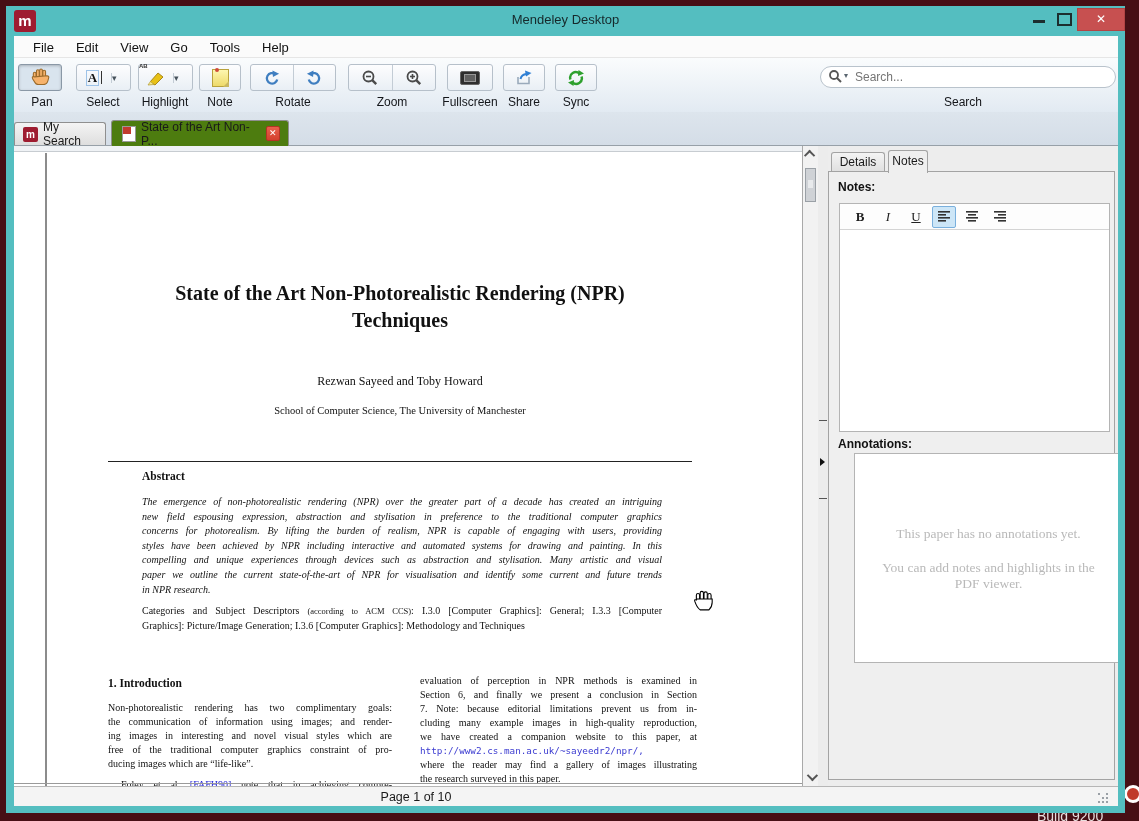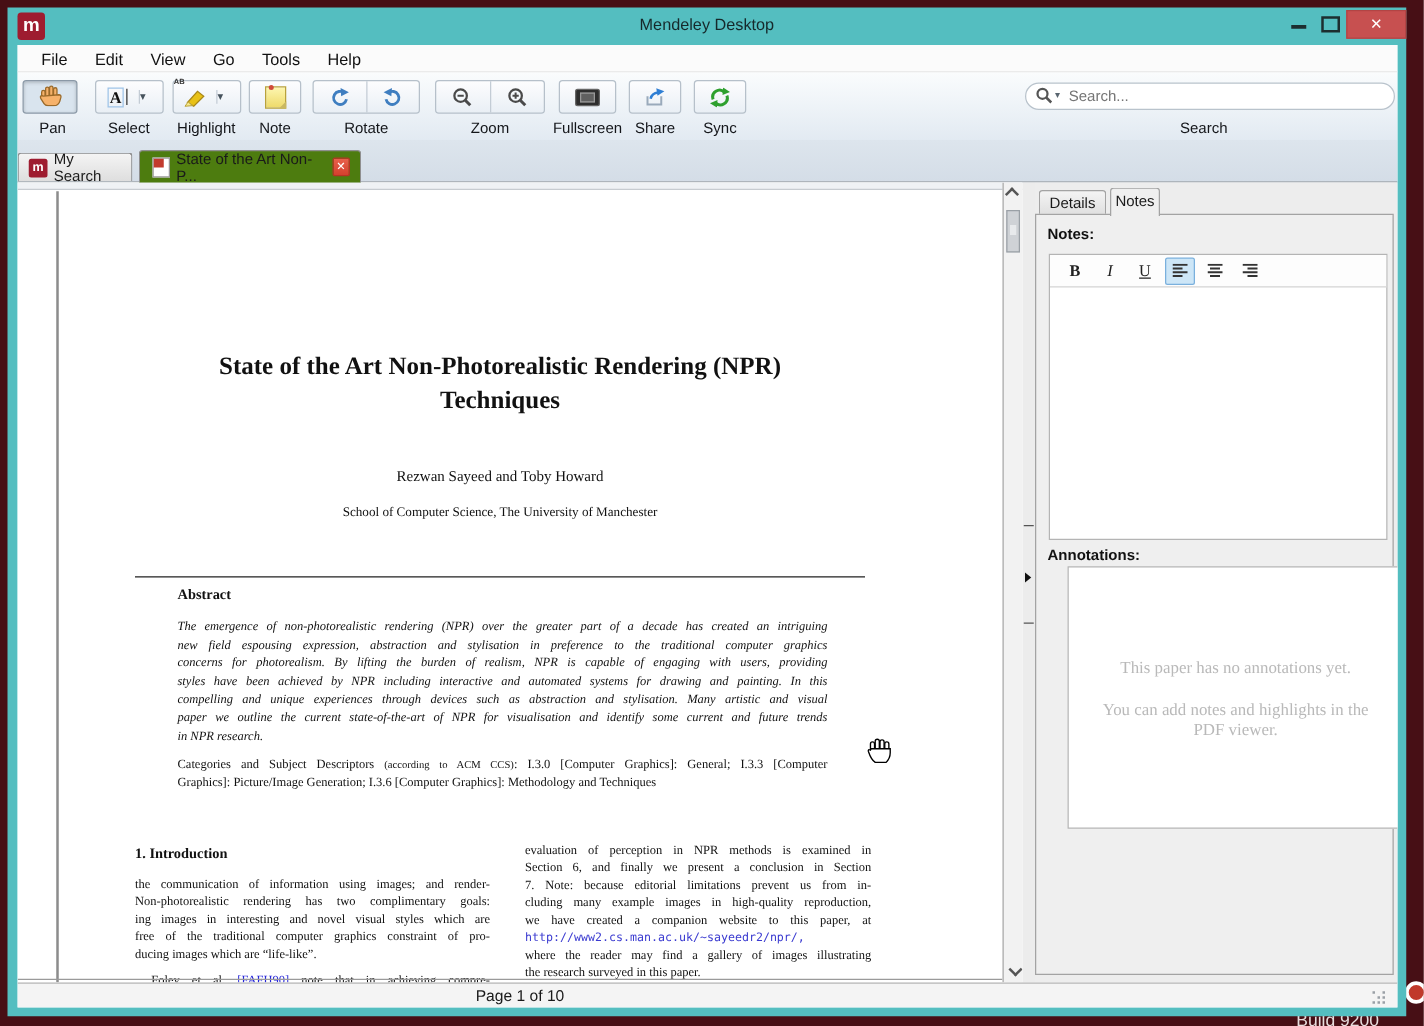--- a/index.html
+++ b/index.html
@@ -311,22 +311,22 @@
             <div class="tline"><span>compelling and unique experiences through devices such as abstraction and stylisation. Many artistic and visual</span></div>
             <div class="tline"><span>paper we outline the current state-of-the-art of NPR for visualisation and identify some current and future trends</span></div>
             <div class="tline tline-last"><span>in NPR research.</span></div>
           </div>
         <div class="categories">
             <div class="tline"><span>Categories and Subject Descriptors </span><span class="seg-small">(according to ACM CCS)</span><span>:  I.3.0 [Computer Graphics]: General; I.3.3 [Computer</span></div>
             <div class="tline tline-last"><span>Graphics]: Picture/Image Generation; I.3.6 [Computer Graphics]: Methodology and Techniques</span></div>
           </div>
         <div class="intro-head">1.  Introduction</div>
         <div class="col-left-p1">
+            <div class="tline"><span>Non-photorealistic rendering has two complimentary goals:</span></div>
             <div class="tline"><span>the communication of information using images; and render-</span></div>
-            <div class="tline"><span>Non-photorealistic rendering has two complimentary goals:</span></div>
             <div class="tline"><span>ing images in interesting and novel visual styles which are</span></div>
             <div class="tline"><span>free of the traditional computer graphics constraint of pro-</span></div>
             <div class="tline tline-last"><span>ducing images which are “life-like”.</span></div>
           </div>
         <div class="col-left-p2">
             <div class="tline"><span class="seg-indent"></span><span>Foley et al. </span><span class="seg-link">[FAFH90]</span><span> note that in achieving compre-</span></div>
           </div>
         <div class="col-right-p">
             <div class="tline"><span>evaluation of perception in NPR methods is examined in</span></div>
             <div class="tline"><span>Section 6, and finally we present a conclusion in Section</span></div>

